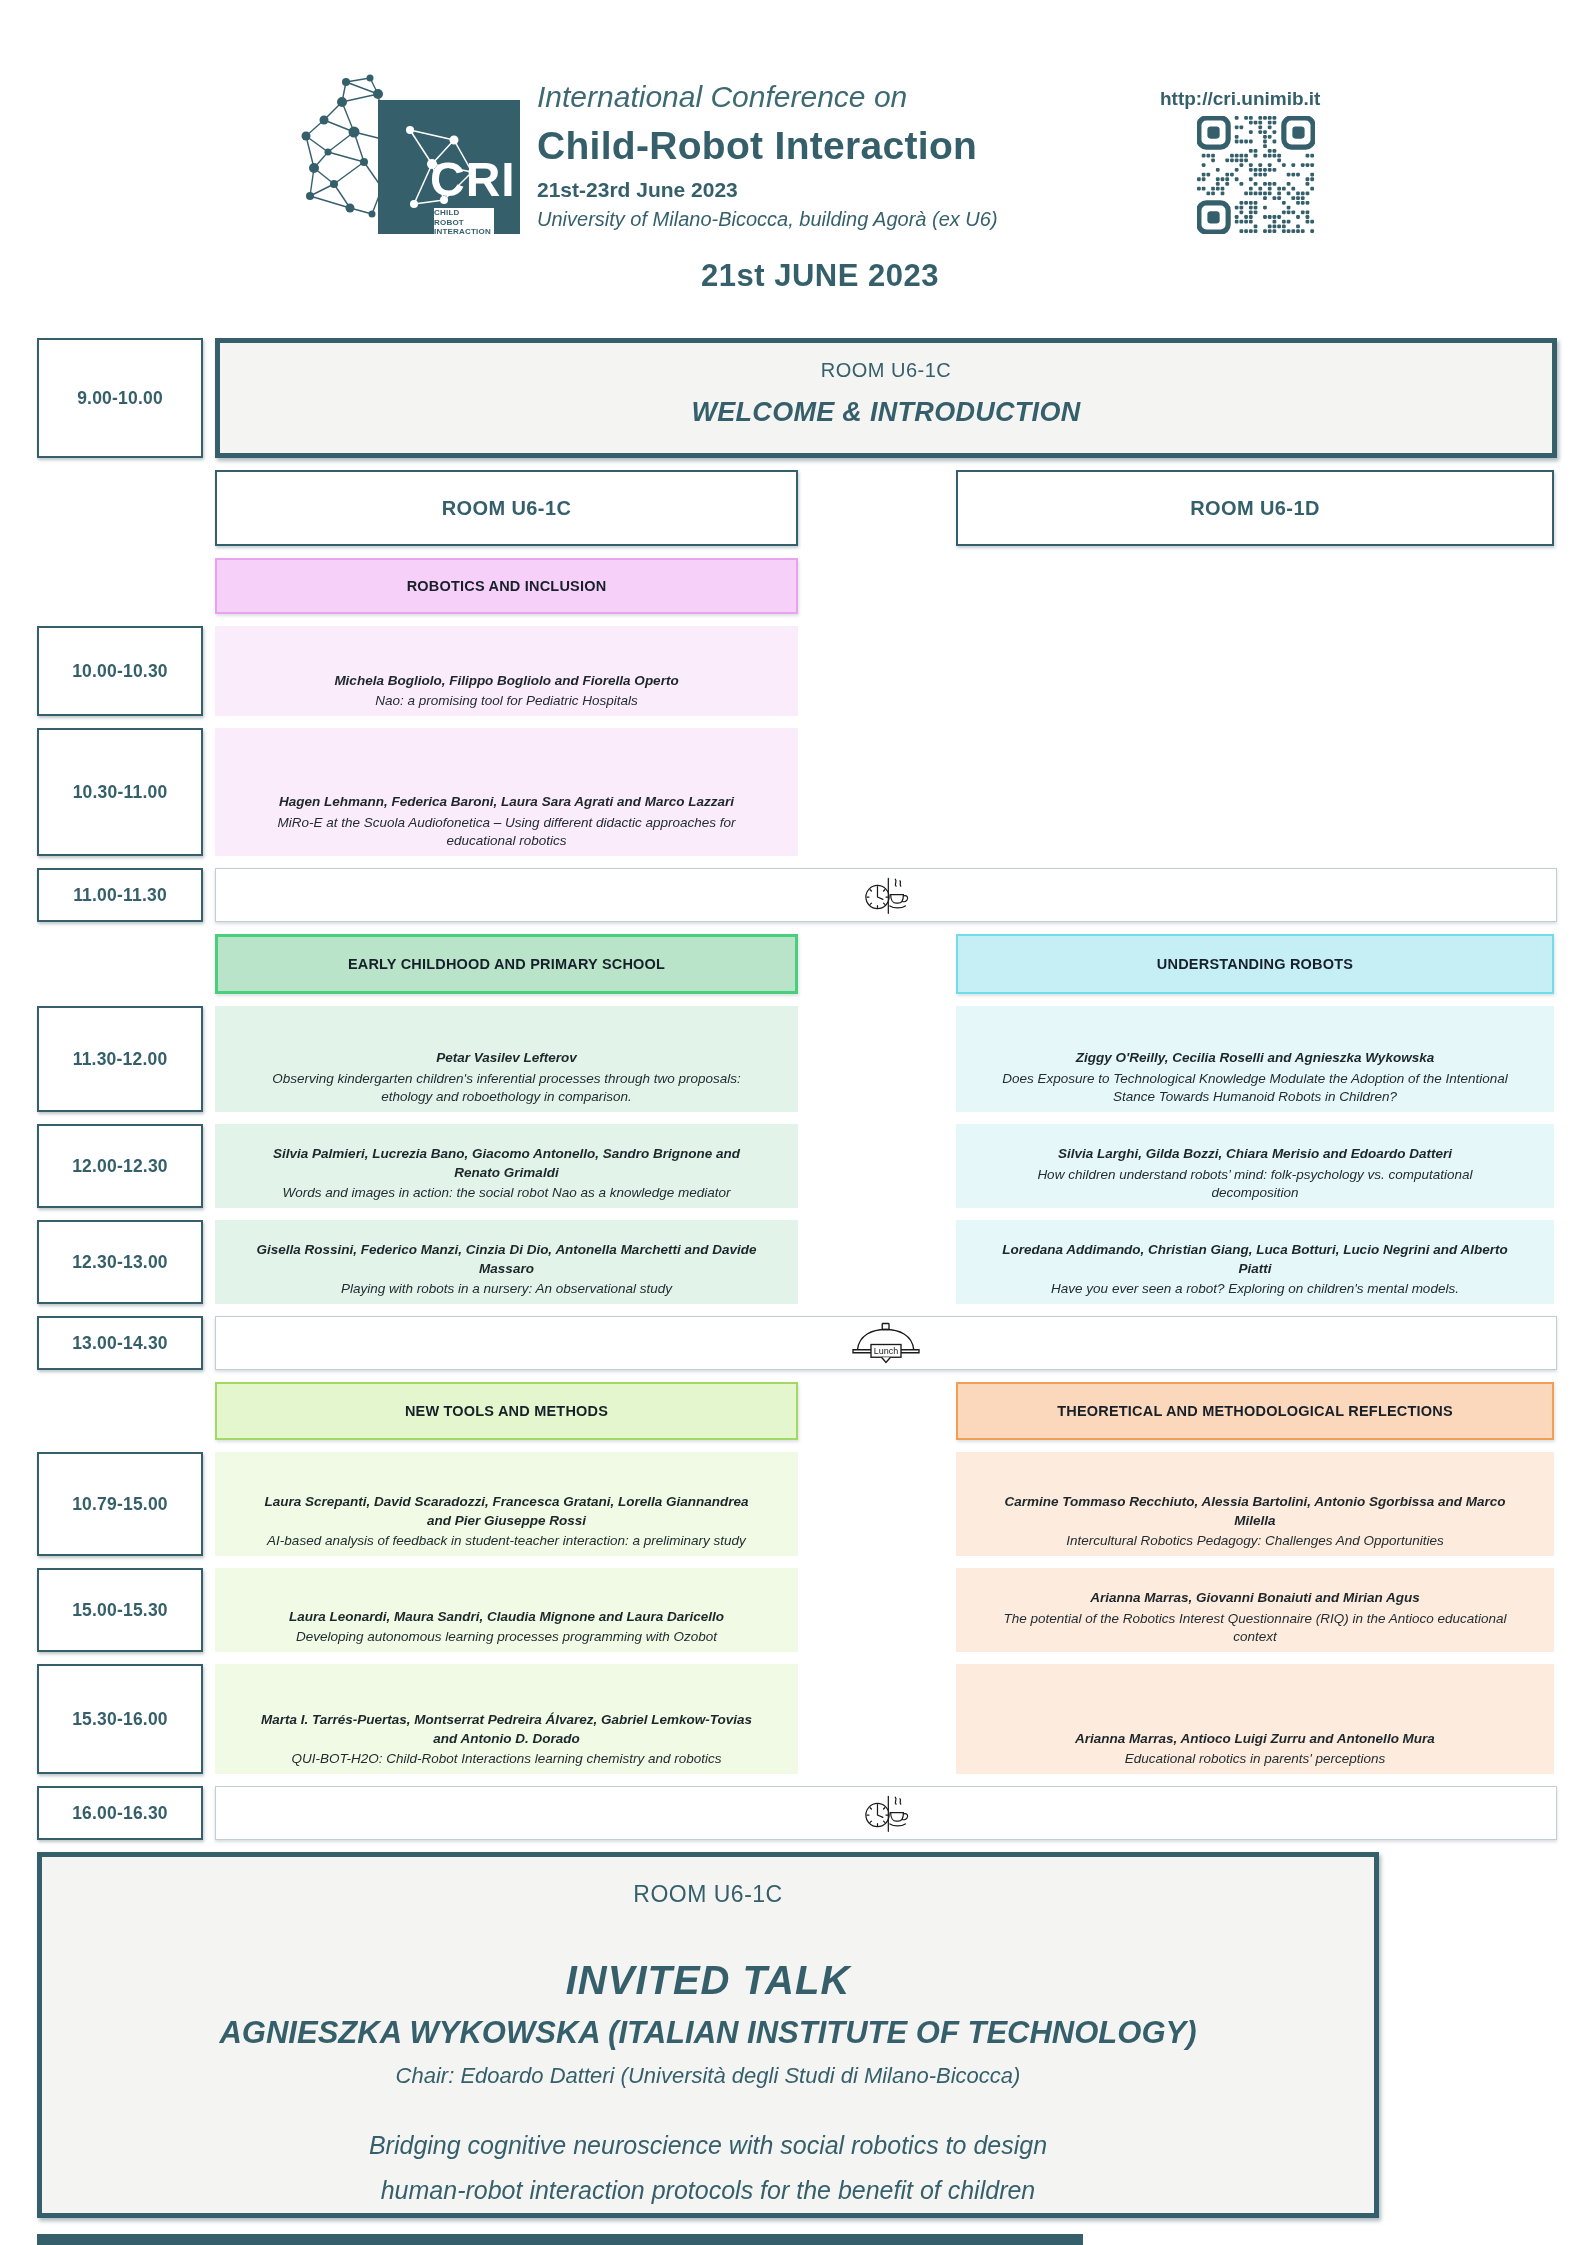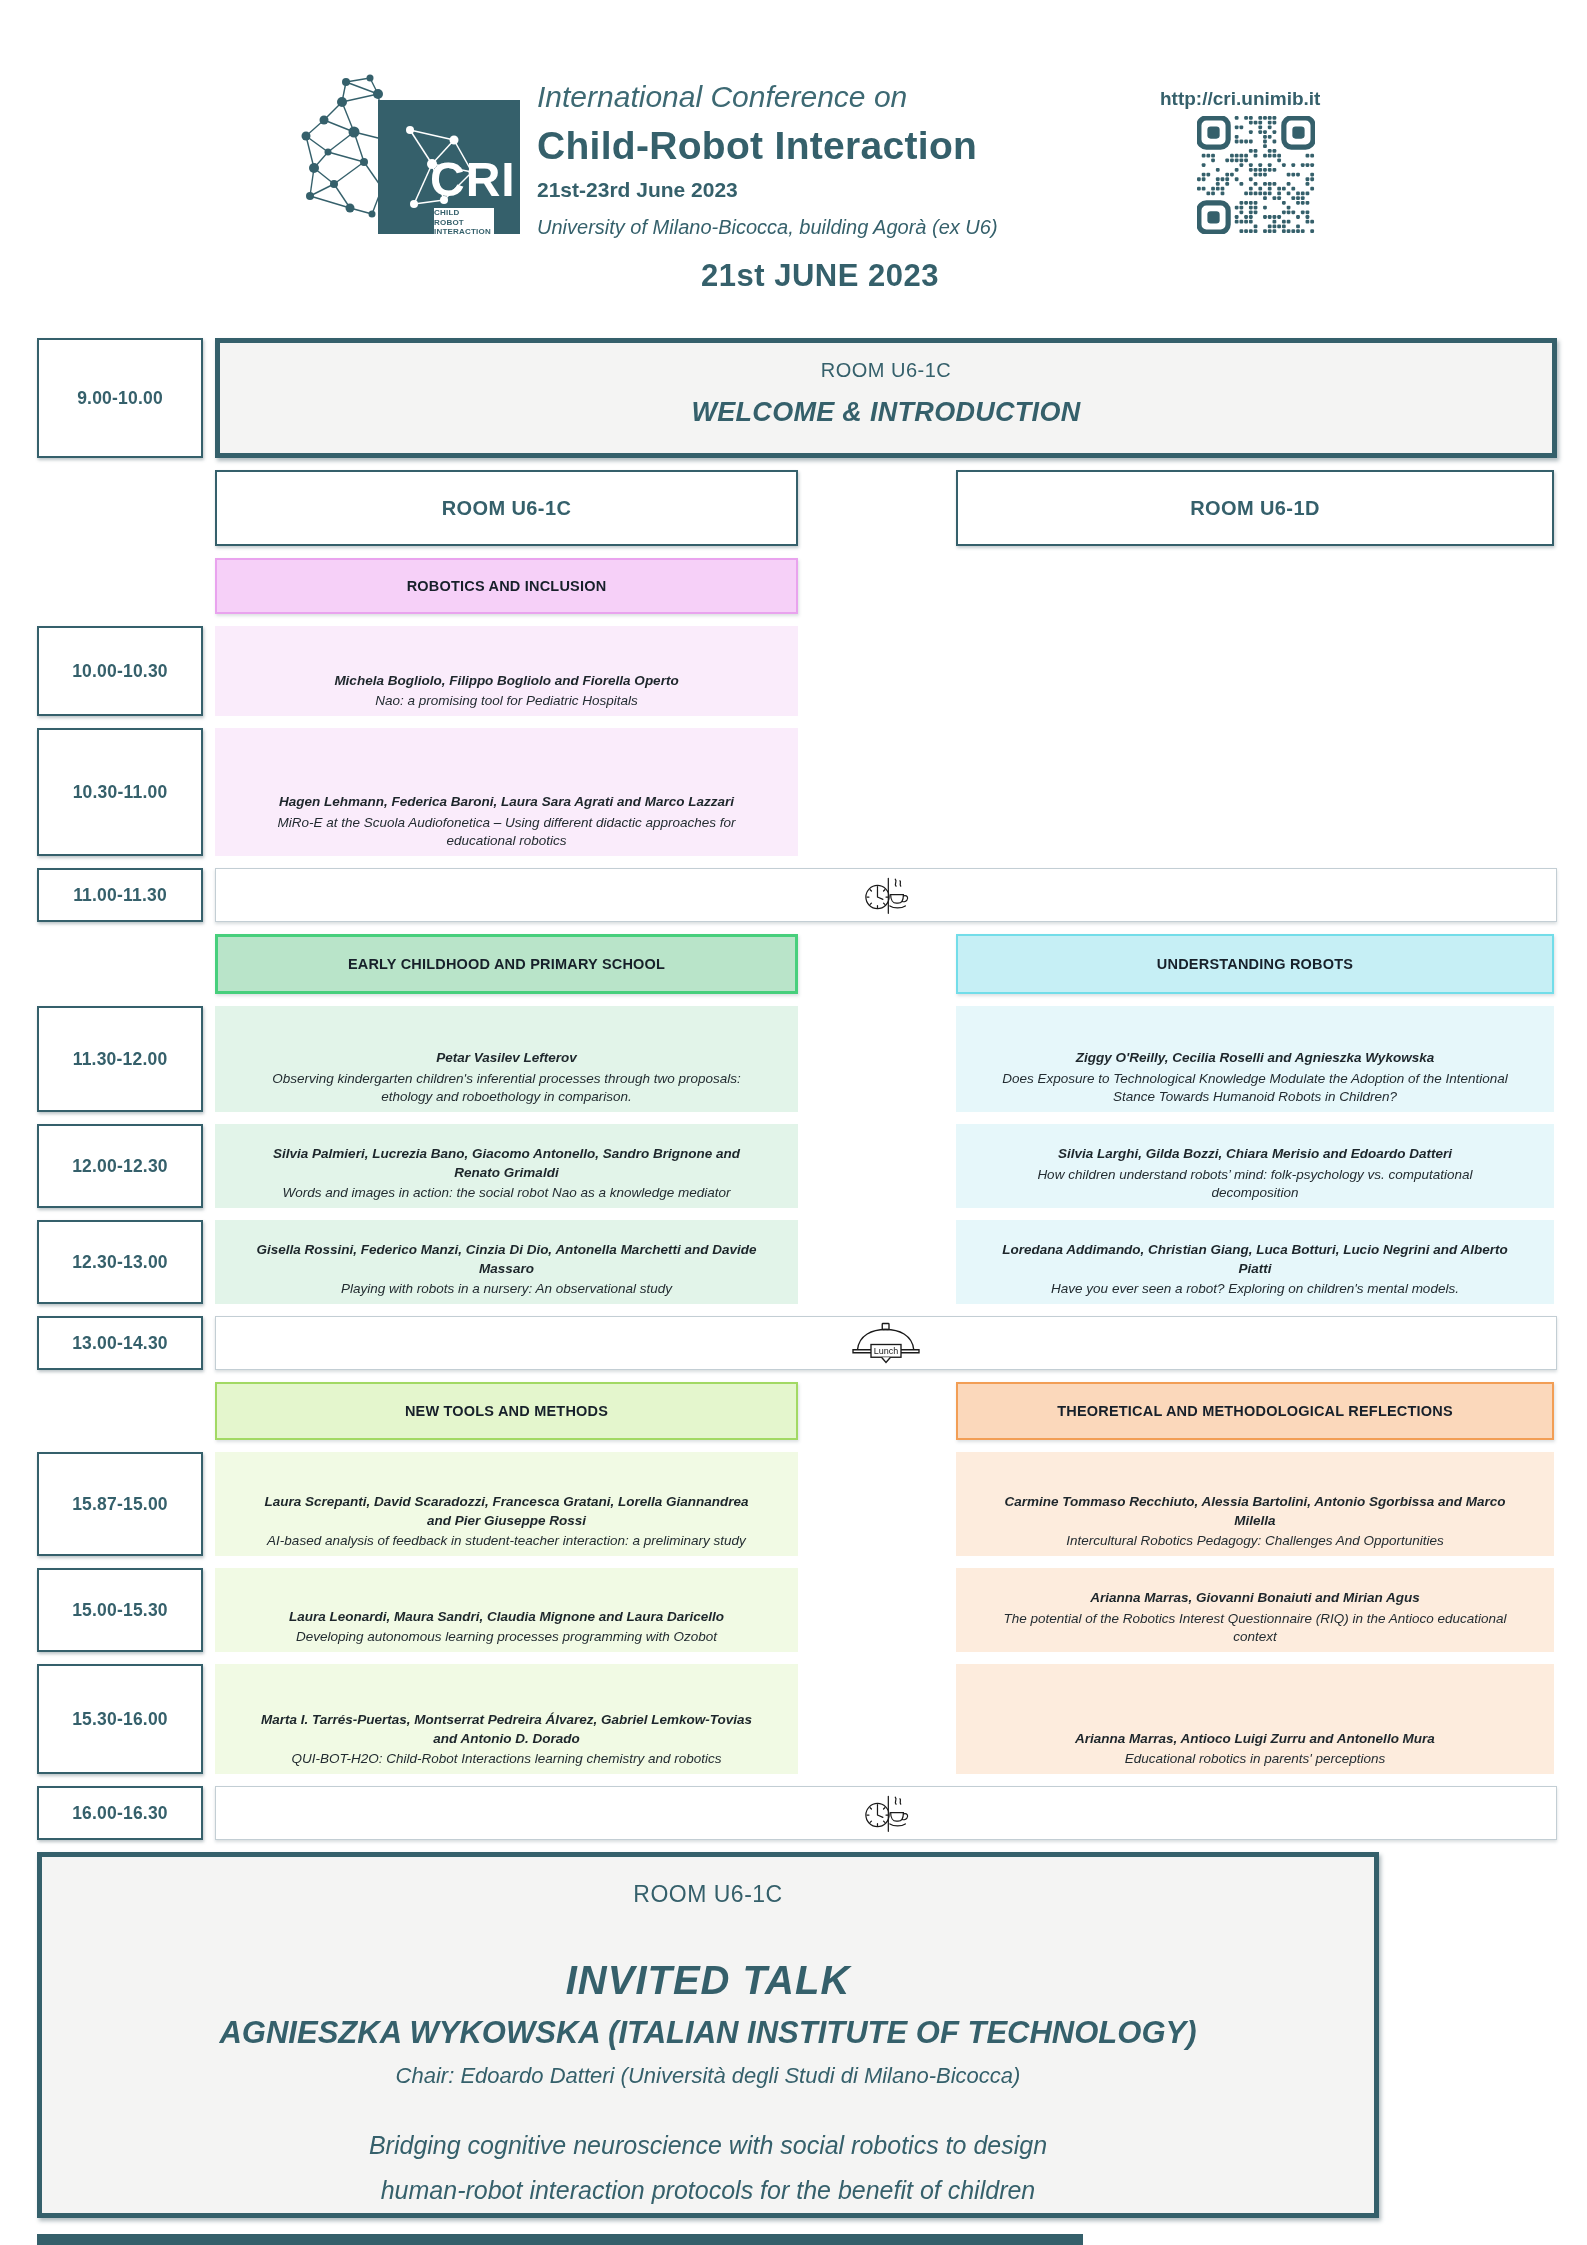--- a/index.html
+++ b/index.html
@@ -15,21 +15,21 @@
   .logo-square{position:absolute;left:86px;top:30px;width:142px;height:134px;background:var(--teal)}
   .logo-acronym{position:absolute;left:52px;top:52px;color:#fff;font-weight:bold;font-size:48px;letter-spacing:1px;font-family:"Liberation Sans",sans-serif}
   .logo-sub{position:absolute;left:56px;bottom:-3px;background:#fff;color:var(--teal);font-size:8px;font-weight:bold;line-height:1.15;letter-spacing:.2px;white-space:pre-line;padding:0 3px 1px 0}
   .net1{position:absolute;left:0;top:0}
   .net2{position:absolute;left:100px;top:42px}
 
   .titleblock{position:absolute;left:537px;top:80px;color:var(--teal)}
   .t1{font-style:italic;font-size:30px;font-weight:400;color:#3d6973}
   .t2{font-weight:bold;font-size:39px;letter-spacing:.3px;margin-top:10px}
   .t3{font-weight:bold;font-size:21px;margin-top:10px}
-  .t4{font-style:italic;font-size:20px;margin-top:14px}
+  .t4{font-style:italic;font-size:20px;margin-top:6px}
 
   .qrblock{position:absolute;left:1160px;top:88px}
   .url{font-weight:bold;font-size:19px;color:var(--teal)}
   .qr{position:absolute;left:37px;top:28px}
 
   .date-heading{position:absolute;left:620px;top:258px;width:400px;text-align:center;
     color:var(--teal);font-weight:bold;font-size:31px;letter-spacing:.5px}
 
   
   .schedule{position:absolute;left:0;top:338px;width:100%}
@@ -548,21 +548,21 @@
         <div class="col-l">
             <div class="sechdr sec-lime">NEW TOOLS AND METHODS</div>
           </div>
         <div class="col-r">
             <div class="sechdr sec-orange">THEORETICAL AND METHODOLOGICAL REFLECTIONS</div>
           </div>
       </div>
     </div>
 
     <div class="row" style="height:104px">
-      <div class="tc">15.87-15.00</div>
+      <div class="tc">10.79-15.00</div>
       <div class="main">
         <div class="col-l">
           <div class="talk bg-lime">
             <div class="authors">Laura Screpanti, David Scaradozzi, Francesca Gratani, Lorella Giannandrea and Pier Giuseppe Rossi</div>
             <div class="ttl">AI-based analysis of feedback in student-teacher interaction: a preliminary study</div>
           </div>
         </div>
         <div class="col-r">
           <div class="talk bg-orange">
             <div class="authors">Carmine Tommaso Recchiuto, Alessia Bartolini, Antonio Sgorbissa and Marco Milella</div>

